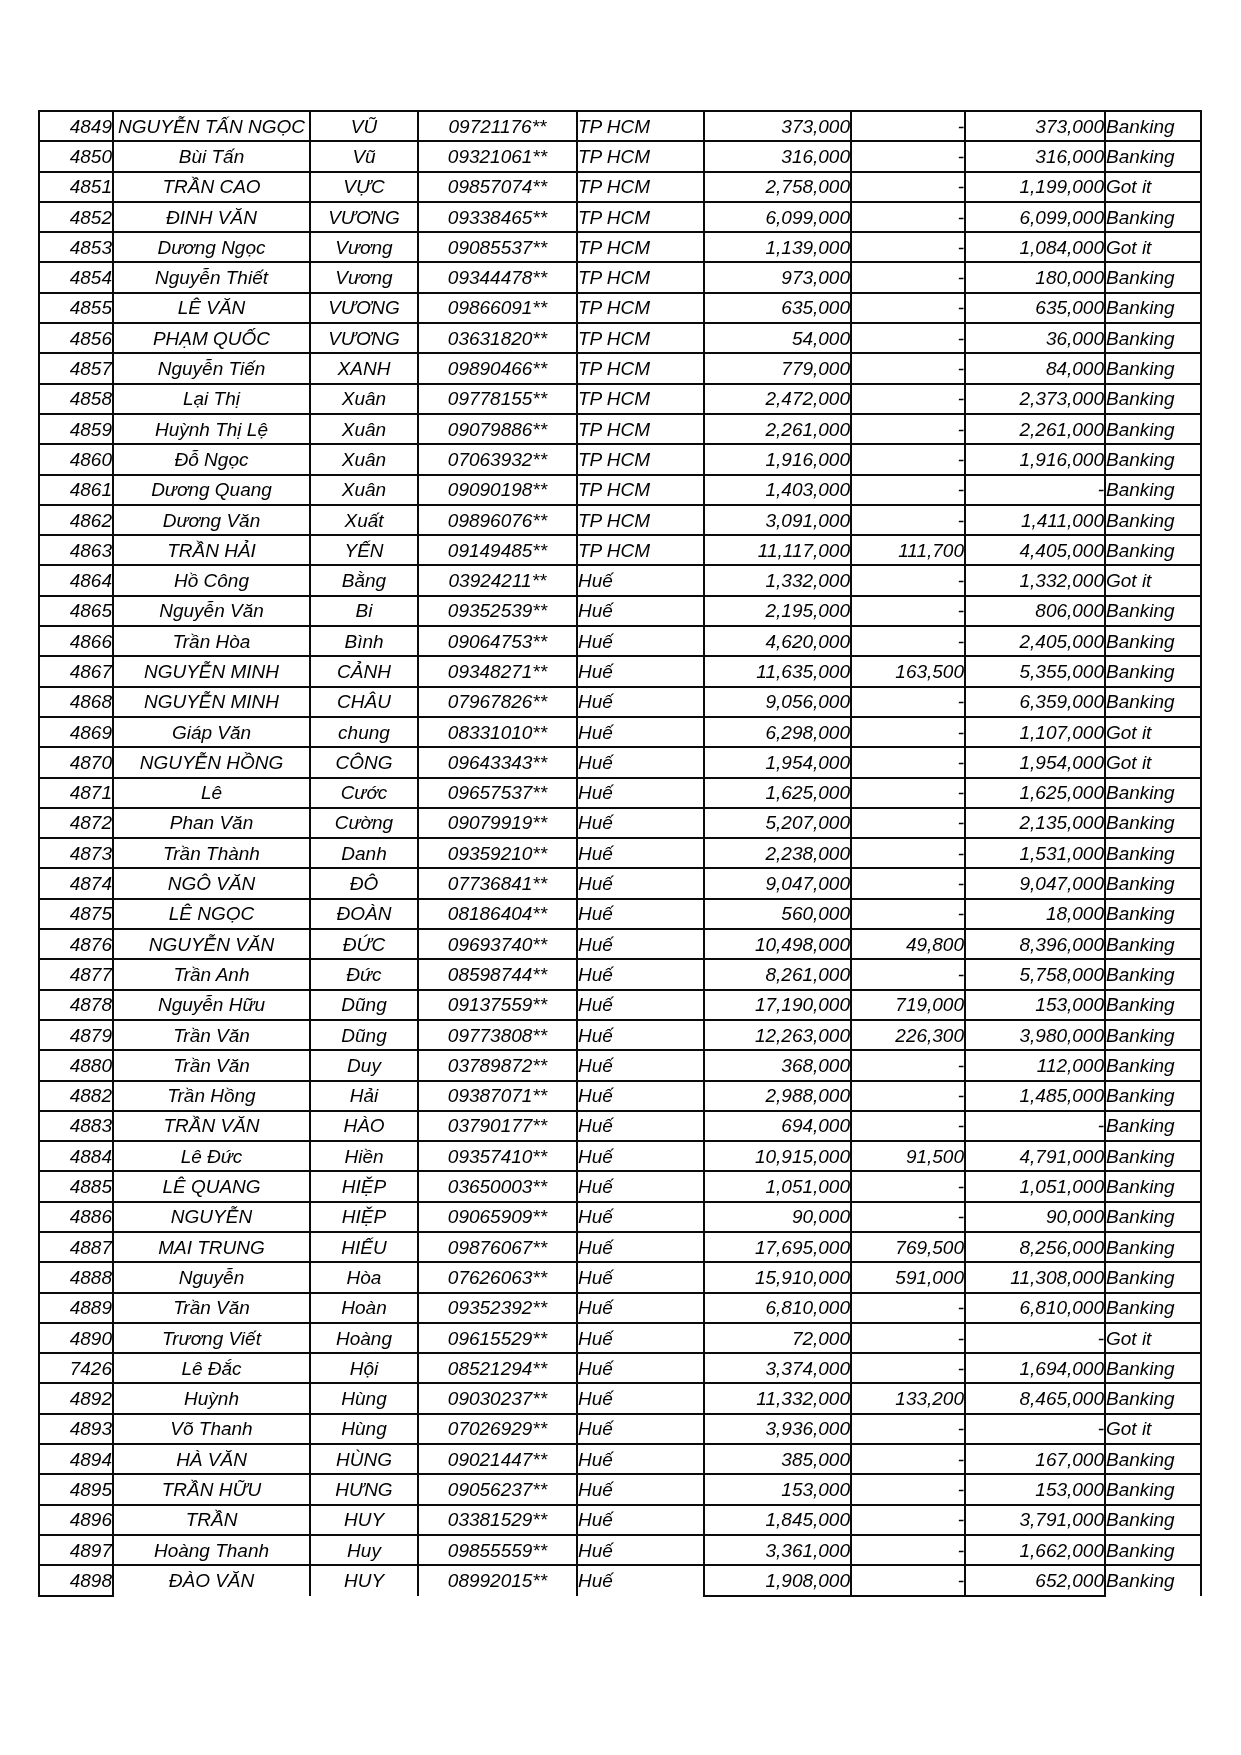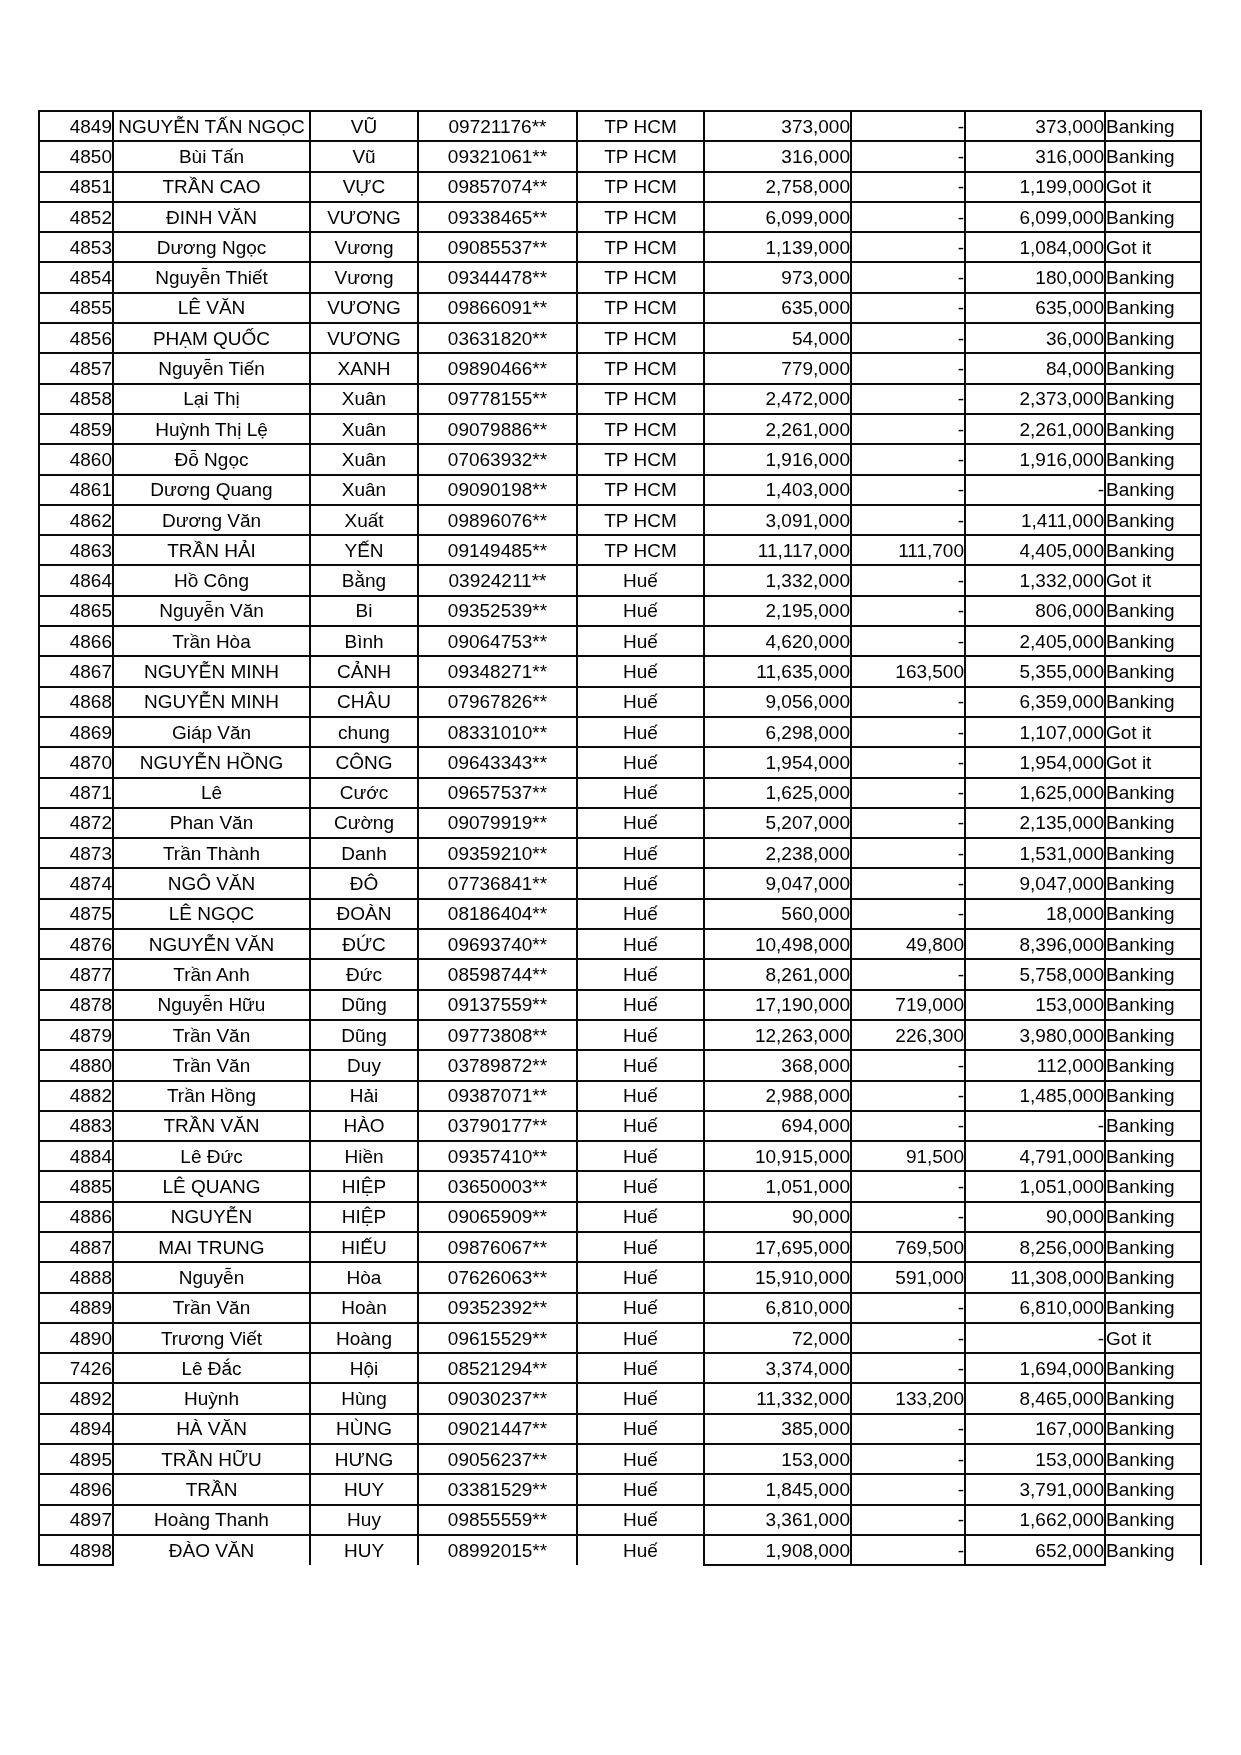--- a/index.html
+++ b/index.html
@@ -12,20 +12,21 @@
     height: 1755px;
     position: relative;
     font-family: "Liberation Sans", "DejaVu Sans", sans-serif;
     color: #000000;
     overflow: hidden;
   }
   .sheet {
     position: absolute;
     left: 38px;
     top: 110px;
+    font-style: italic;
   }
   table.records {
     border-collapse: collapse;
     table-layout: fixed;
     width: 1162px;
   }
   table.records td {
     border: 2px solid #0b0b0b;
     height: 28.3px;
     padding: 0;
@@ -33,21 +34,21 @@
     line-height: 1;
     vertical-align: middle;
     white-space: nowrap;
     overflow: visible;
   }
   
   td.c-id     { text-align: right;  padding-right: 3px; }
   td.c-first  { text-align: center; border-radius: 6px; }
   td.c-last   { text-align: center; }
   td.c-phone  { text-align: center; }
-  td.c-city   { text-align: center; }
+  td.c-city   { text-align: left; }
   td.c-amt1   { text-align: right;  padding-right: 13px; }
   td.c-amt2   { text-align: right;  padding-right: 12px; }
   td.c-amt3   { text-align: right;  padding-right: 10px; }
   td.c-status { text-align: left;   padding-left: 8px; }
   
   td.dash { padding-right: 35px; }
   
   tr.last-row td.c-first,
   tr.last-row td.c-last,
   tr.last-row td.c-phone,
@@ -538,20 +539,31 @@
     <td class="c-first">Huỳnh</td>
     <td class="c-last">Hùng</td>
     <td class="c-phone">09030237**</td>
     <td class="c-city">Huế</td>
     <td class="c-amt1">11,332,000</td>
     <td class="c-amt2">133,200</td>
     <td class="c-amt3">8,465,000</td>
     <td class="c-status">Banking</td>
   </tr>
         <tr>
+    <td class="c-id">4893</td>
+    <td class="c-first">Võ Thanh</td>
+    <td class="c-last">Hùng</td>
+    <td class="c-phone">07026929**</td>
+    <td class="c-city">Huế</td>
+    <td class="c-amt1">3,936,000</td>
+    <td class="c-amt2 dash">-</td>
+    <td class="c-amt3 dash">-</td>
+    <td class="c-status">Got it</td>
+  </tr>
+        <tr>
     <td class="c-id">4894</td>
     <td class="c-first">HÀ VĂN</td>
     <td class="c-last">HÙNG</td>
     <td class="c-phone">09021447**</td>
     <td class="c-city">Huế</td>
     <td class="c-amt1">385,000</td>
     <td class="c-amt2 dash">-</td>
     <td class="c-amt3">167,000</td>
     <td class="c-status">Banking</td>
   </tr>

